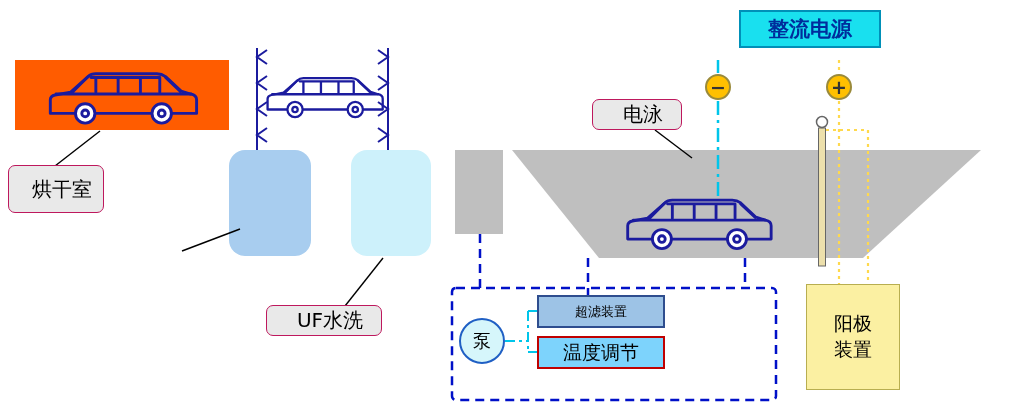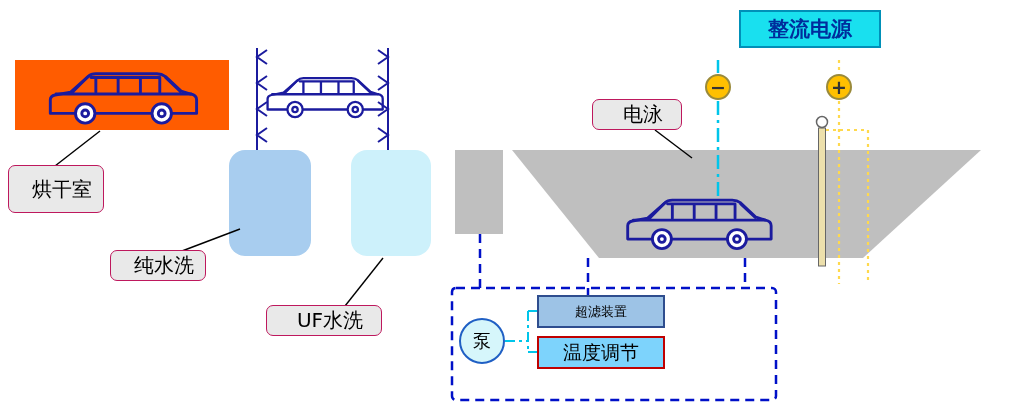--- a/index.html
+++ b/index.html
@@ -113,27 +113,27 @@
   <div class="abs centered terminal" style="left:826px;top:74px;">
       <span>+</span>
     </div>
 
   <div class="abs centered label-box" style="left:592px;top:99px;width:90px;height:31px;">
       <span>电泳</span>
     </div>
   <div class="abs centered label-box" style="left:8px;top:165px;width:96px;height:48px;">
       <span>烘干室</span>
     </div>
-  <div class="abs centered label-box" style="left:110px;top:250px;width:96px;height:31px;">
-      <span>纯水洗</span>
-    </div>
   <div class="abs centered label-box" style="left:266px;top:305px;width:116px;height:31px;">
       <span>UF水洗</span>
     </div>
 
+  <div class="abs centered node" style="left:806px;top:284px;width:94px;height:106px;background:#FBF0A2;border:1px solid #B8AE50;
+              font-size:19px;color:#000;white-space:pre-line;text-align:center;line-height:1.35;z-index:2;"><span>阳极
+装置</span></div>
 
   <div class="abs centered node" style="left:459px;top:318px;width:46px;height:46px;border-radius:50%;background:#D6F6FB;
               border:2px solid #1F5FC4;font-size:18px;color:#000;z-index:2;">
       <span>泵</span>
     </div>
 
   <div class="abs centered node" style="left:537px;top:295px;width:128px;height:33px;background:#9DC3E6;border:2px solid #2E4D8E;
               font-size:13px;color:#000;z-index:2;">
       <span>超滤装置</span>
     </div>

